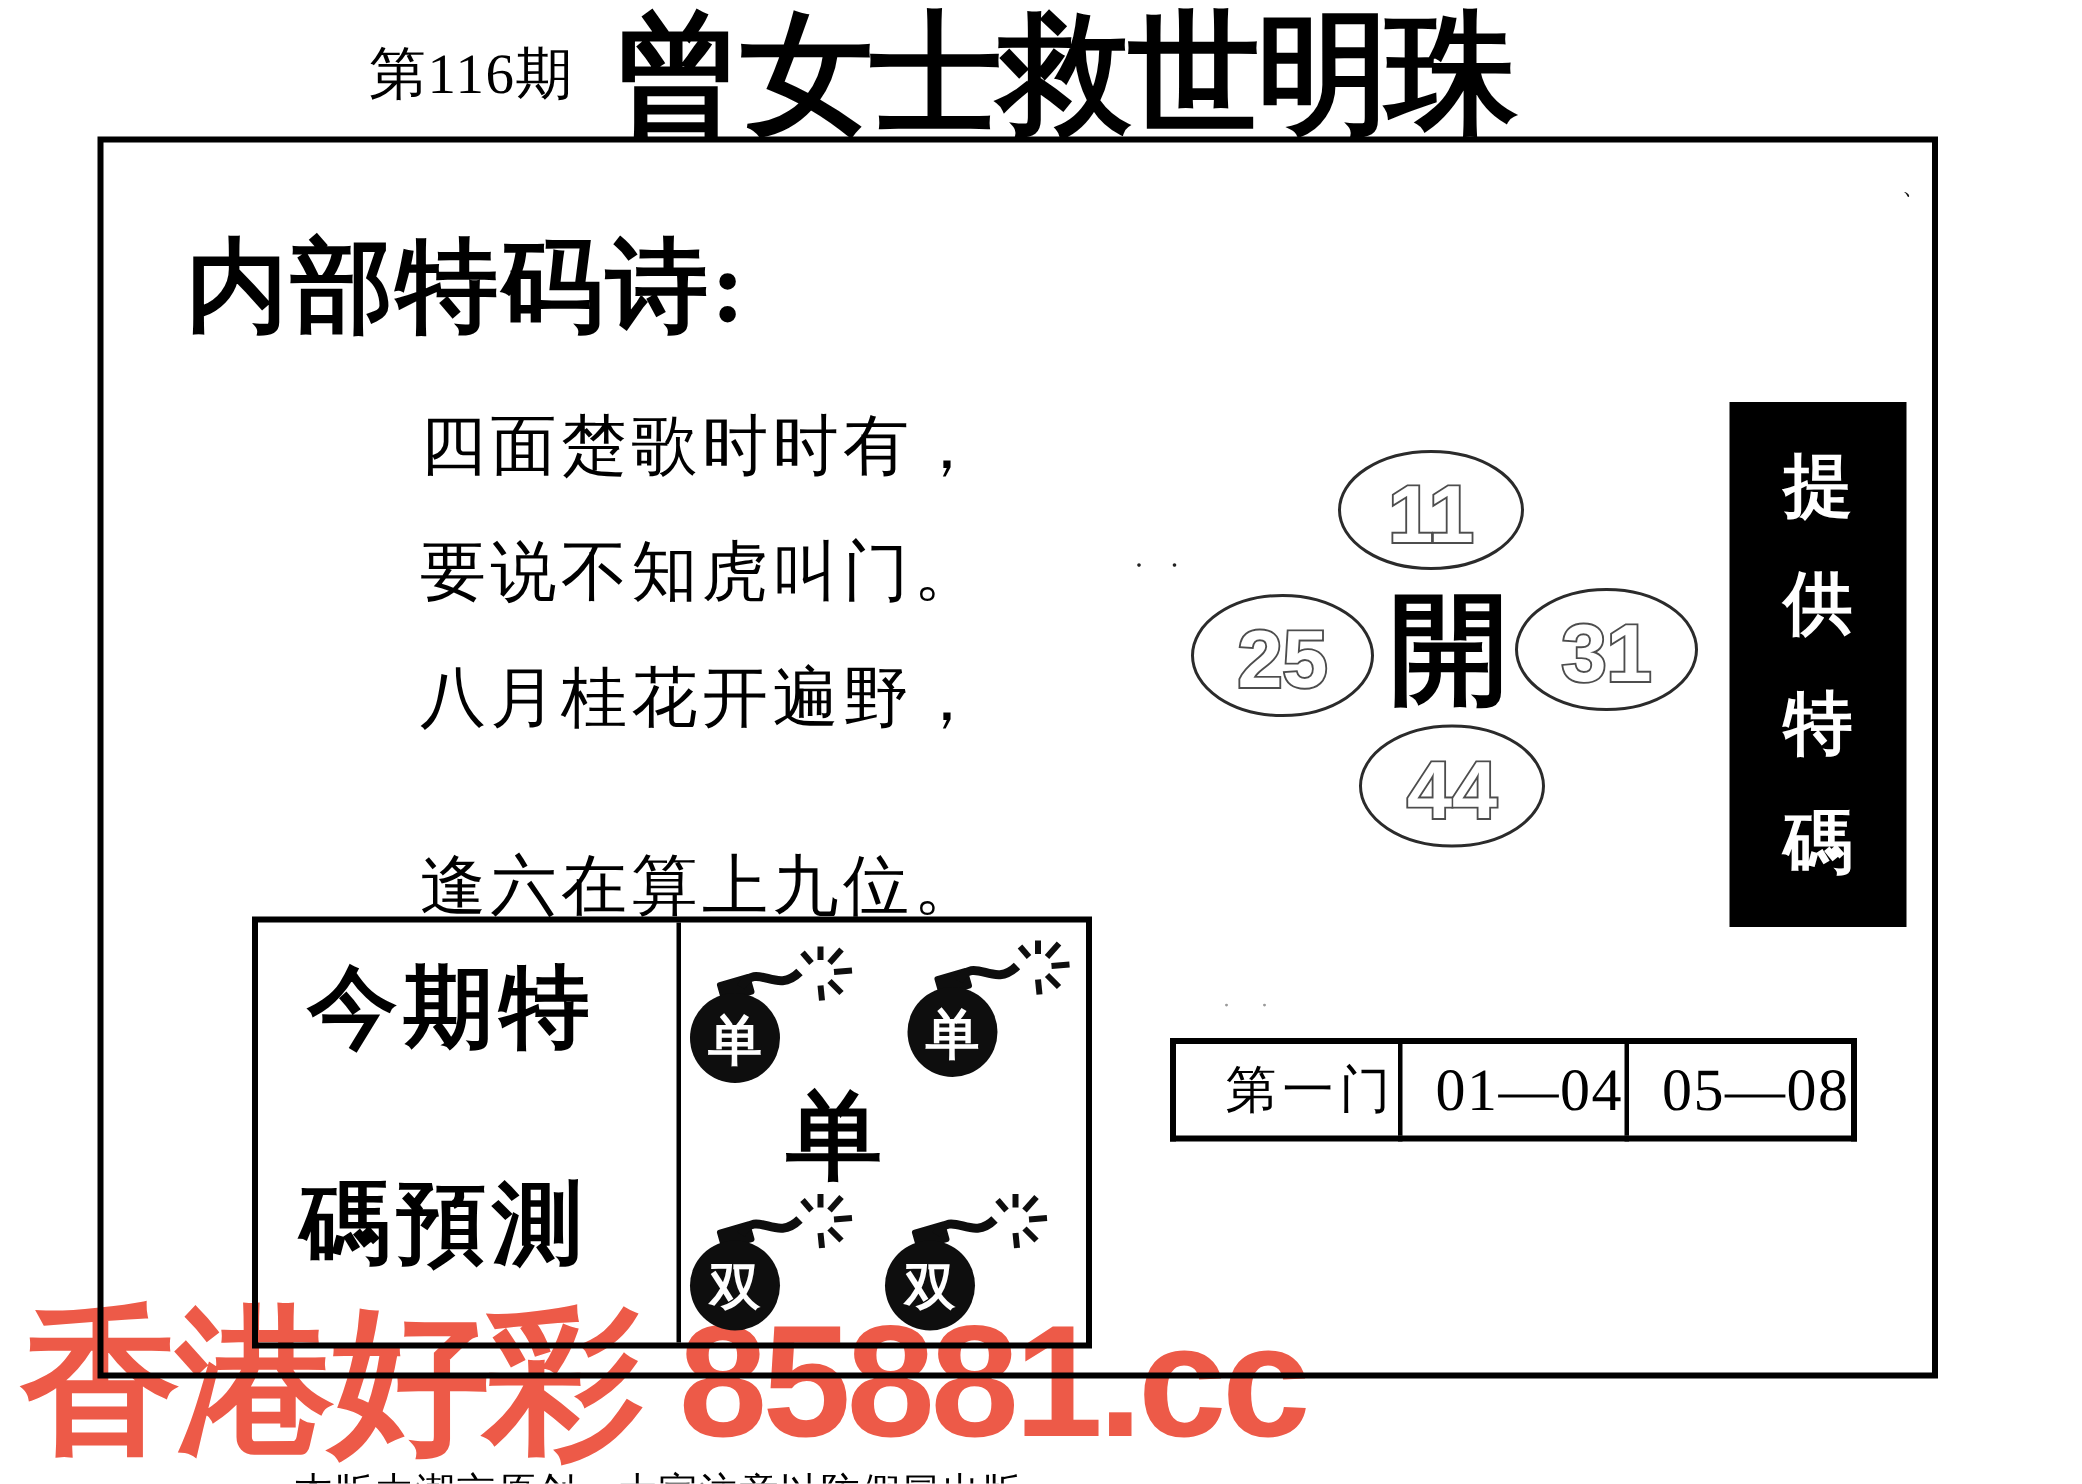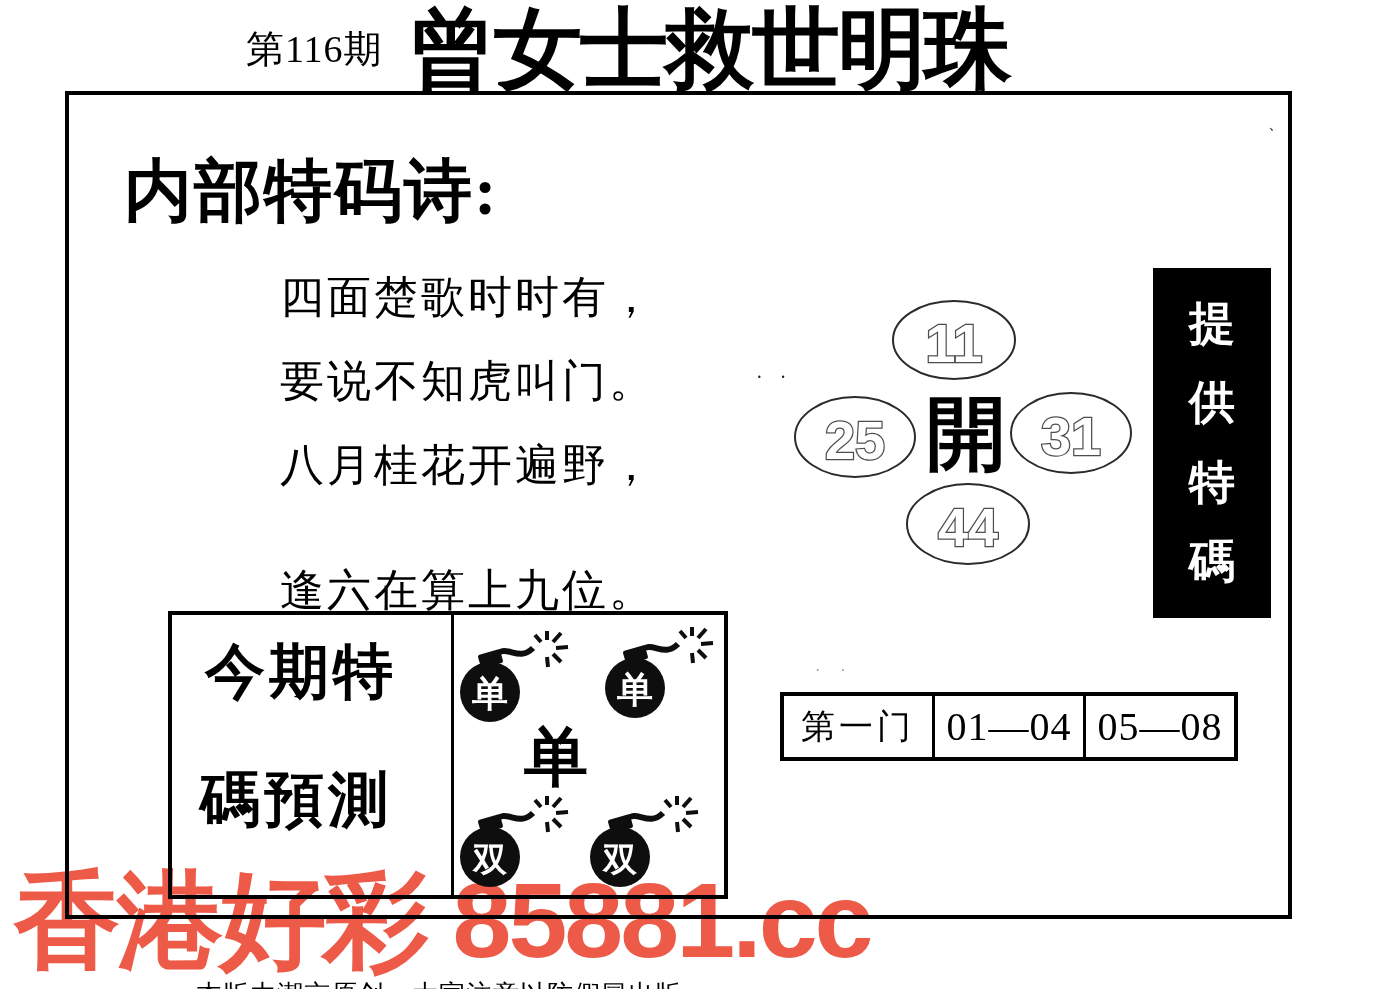--- a/index.html
+++ b/index.html
@@ -29,30 +29,30 @@
   .center-char{left:920px;top:392px;width:92px;font-size:80px;font-weight:bold;text-align:center;line-height:84px;z-index:2;}
   
   .side-banner{left:1153px;top:268px;width:118px;height:350px;background:#000;z-index:2;
     display:flex;flex-direction:column;align-items:center;justify-content:space-evenly;}
   .side-banner span{color:#fff;font-size:46px;font-weight:bold;line-height:1;}
   
   .pred-box{left:168px;top:611px;width:552px;height:280px;border:4px solid #000;z-index:2;background:transparent;}
   .pred-divider{left:451px;top:615px;width:3px;height:280px;background:#000;z-index:2;}
   .pred-line{z-index:2;font-size:60px;font-weight:bold;letter-spacing:4px;}
   .pred-line1{left:205px;top:632px;}
-  .pred-line2{left:200px;top:760px;}
+  .pred-line2{left:200px;top:776px;}
   .big-odd{left:524px;top:714px;font-size:64px;font-weight:bold;z-index:2;}
   .bomb{z-index:2;}
   .bomb1{left:455px;top:628px;}
   .bomb2{left:600px;top:624px;}
   .bomb3{left:455px;top:793px;}
   .bomb4{left:585px;top:793px;}
   
   .door-table{left:780px;top:692px;z-index:2;border:4px solid #000;border-collapse:collapse;background:transparent;}
-  .door-table td{border:3px solid #000;text-align:center;vertical-align:middle;}
+  .door-table td{border:3px solid #000;text-align:right;vertical-align:middle;}
   .door-table td.lbl{width:146px;height:59px;font-size:34px;letter-spacing:4px;}
   .door-table td.rng{width:146px;font-size:40px;letter-spacing:1px;}
   
   .watermark{left:14px;top:850px;font-size:106px;font-weight:bold;z-index:1;white-space:nowrap;
     font-family:"Liberation Sans", sans-serif;letter-spacing:-3px;}
   .footer-note{left:196px;top:941px;font-size:26px;z-index:3;letter-spacing:1px;margin-top:36px;}
 </style>
 </head>
 <body>
 

